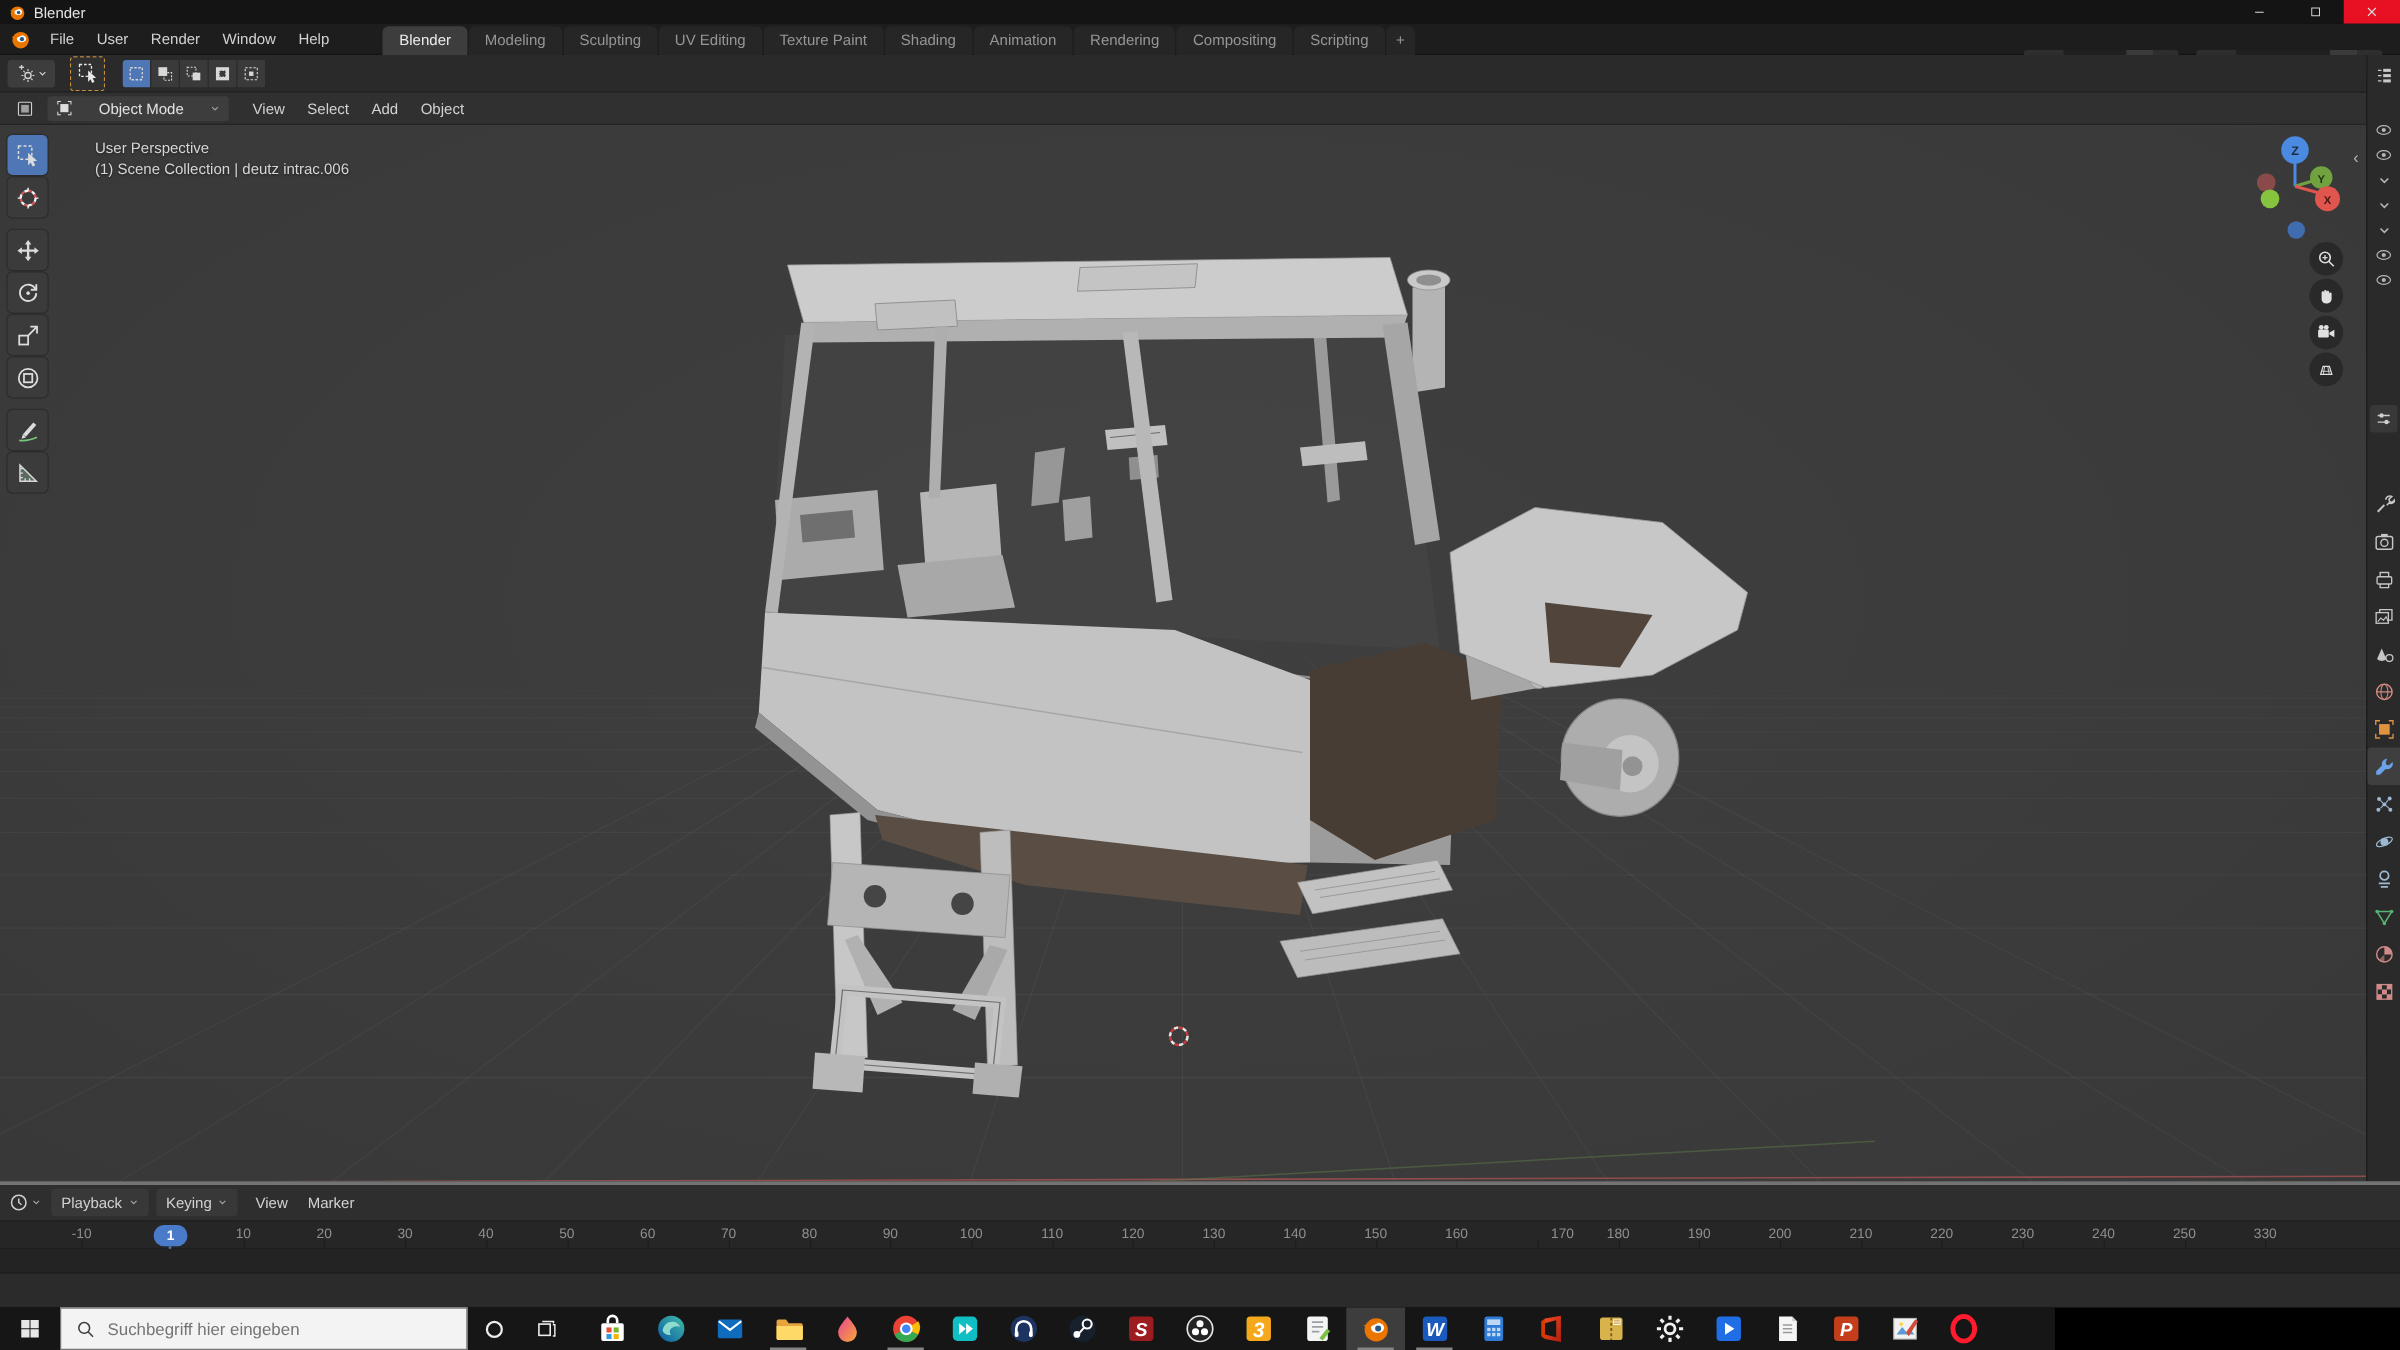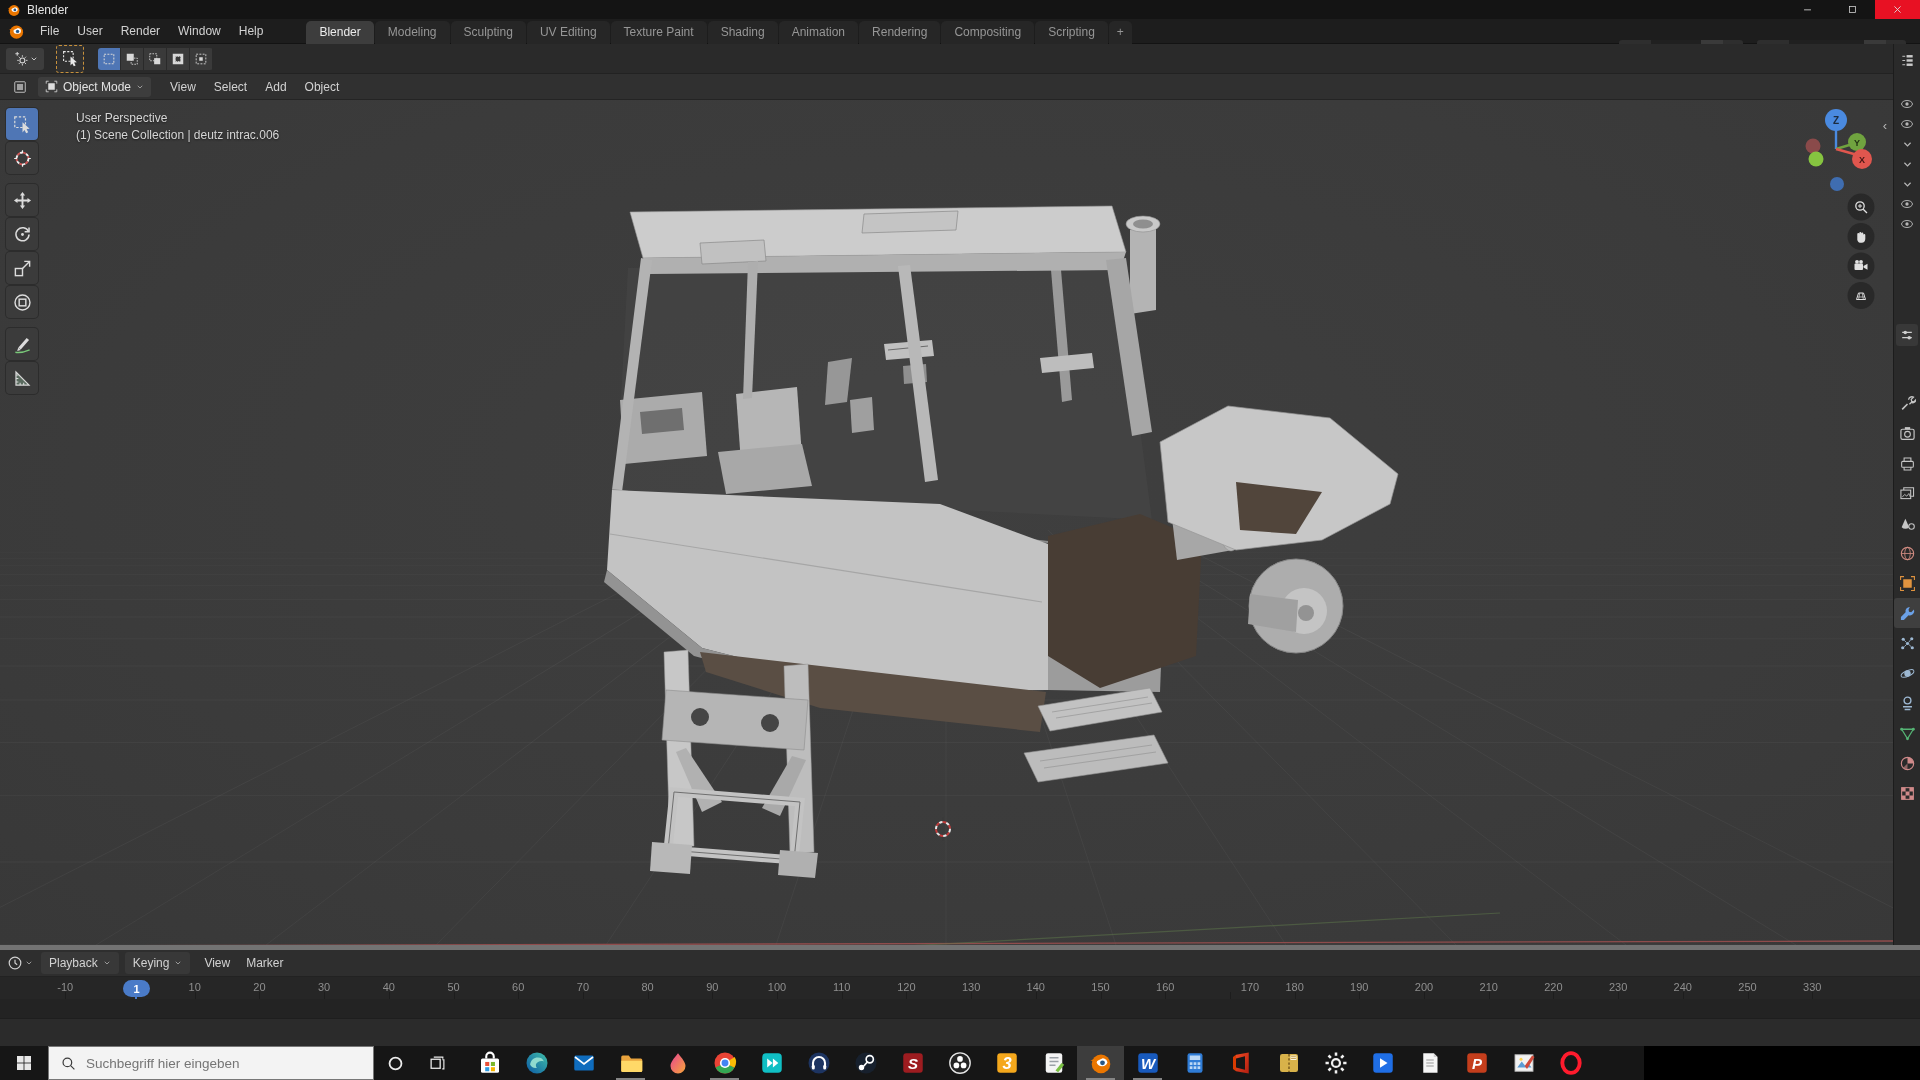--- a/index.html
+++ b/index.html
@@ -65,21 +65,21 @@
   #snap-to i.st{width:14px;height:14px;}
   #prop-toggle{width:24px;}
   #falloff-btn{padding:0 5px;gap:4px;}
   #falloff-btn i.fo{width:14px;height:14px;}
   #options-btn{position:absolute;right:8px;top:48px;padding:0 8px;gap:6px;background:#3a3a3a;}
 
   
   #rowB{left:0;top:74px;width:1893px;height:26px;background:#303030;border-bottom:1px solid #242424;box-sizing:border-box;display:flex;align-items:center;}
   #vp-editor-btn{width:28px;height:20px;margin-left:6px;display:flex;align-items:center;justify-content:center;gap:1px;}
   #vp-editor-btn i.e{width:14px;height:14px;color:#d0d0d0;}
-  #mode-dd{background:#3d3d3d;border-radius:3px;height:20px;display:flex;align-items:center;gap:5px;padding:0 7px;margin-left:4px;}
+  #mode-dd{background:#3d3d3d;border-radius:3px;height:20px;display:flex;align-items:center;gap:21px;padding:0 7px;margin-left:4px;}
   #mode-dd i.om{width:13px;height:13px;color:#ddd;}
   #mode-dd .lbl{color:#e2e2e2;}
   #vh-menus{display:flex;margin-left:10px;}
   #vh-right{position:absolute;right:7px;top:77px;display:flex;align-items:center;gap:5px;}
   .tgl{width:24px;height:20px;background:#3a3a3a;display:flex;align-items:center;justify-content:center;color:#d0d0d0;}
   .tgl i{width:14px;height:14px;}
   .tgl.blue{background:#4f76b5;color:#fff;}
   .tglgrp{display:flex;border-radius:3px;overflow:hidden;}
   .tglgrp .tgl{margin-right:1px;}
   .tgl.cvb{width:15px;}
@@ -110,21 +110,21 @@
   .olrow i{width:14px;height:14px;}
   .olrow i.small{width:11px;height:11px;}
   #props-editor-icon{position:absolute;left:2px;top:280px;width:22px;height:22px;background:#383838;border-radius:3px;color:#cfcfcf;display:flex;align-items:center;justify-content:center;}
   #props-editor-icon i{width:14px;height:14px;}
   #props-tabs{position:absolute;left:0;top:344px;width:26px;display:flex;flex-direction:column;}
   .ptab{width:26px;height:30px;display:flex;align-items:center;justify-content:center;}
   .ptab i{width:17px;height:17px;}
   .ptab.active{background:#3f3f3f;border-radius:3px 0 0 3px;}
 
   
-  #timeline-head{left:0;top:945px;width:1920px;height:32px;background:#2e2e2e;border-top:5px solid #737373;border-bottom:1px solid #222;box-sizing:border-box;display:flex;align-items:center;}
+  #timeline-head{left:0;top:945px;width:1920px;height:32px;background:#2e2e2e;border-top:3px solid #737373;border-bottom:1px solid #222;box-sizing:border-box;display:flex;align-items:center;}
   #tl-editor-btn{margin-left:7px;display:flex;align-items:center;gap:2px;color:#d0d0d0;}
   #tl-editor-btn i.c{width:16px;height:16px;}
   #tl-menus{display:flex;margin-left:8px;}
   .tl-menu{display:flex;align-items:center;gap:5px;padding:4px 8px;color:#d2d2d2;}
   .tl-menu.dd{background:#383838;border-radius:3px;margin-right:6px;padding:3px 8px;}
   #ruler{left:0;top:977px;width:1920px;height:22px;background:#262626;}
   .tick{position:absolute;top:4px;transform:translateX(-50%);color:#8f8f8f;font-size:11px;}
   .tickline{position:absolute;bottom:0;width:1px;height:7px;background:#1d1d1d;}
   #cur-frame-pill{position:absolute;left:123px;top:980px;width:27px;height:17px;background:#4a7bc8;border-radius:9px;color:#fff;font-weight:bold;font-size:11px;display:flex;align-items:center;justify-content:center;}
   #cur-frame-line{position:absolute;left:135px;top:997px;width:2px;height:19px;background:#4a7bc8;}

